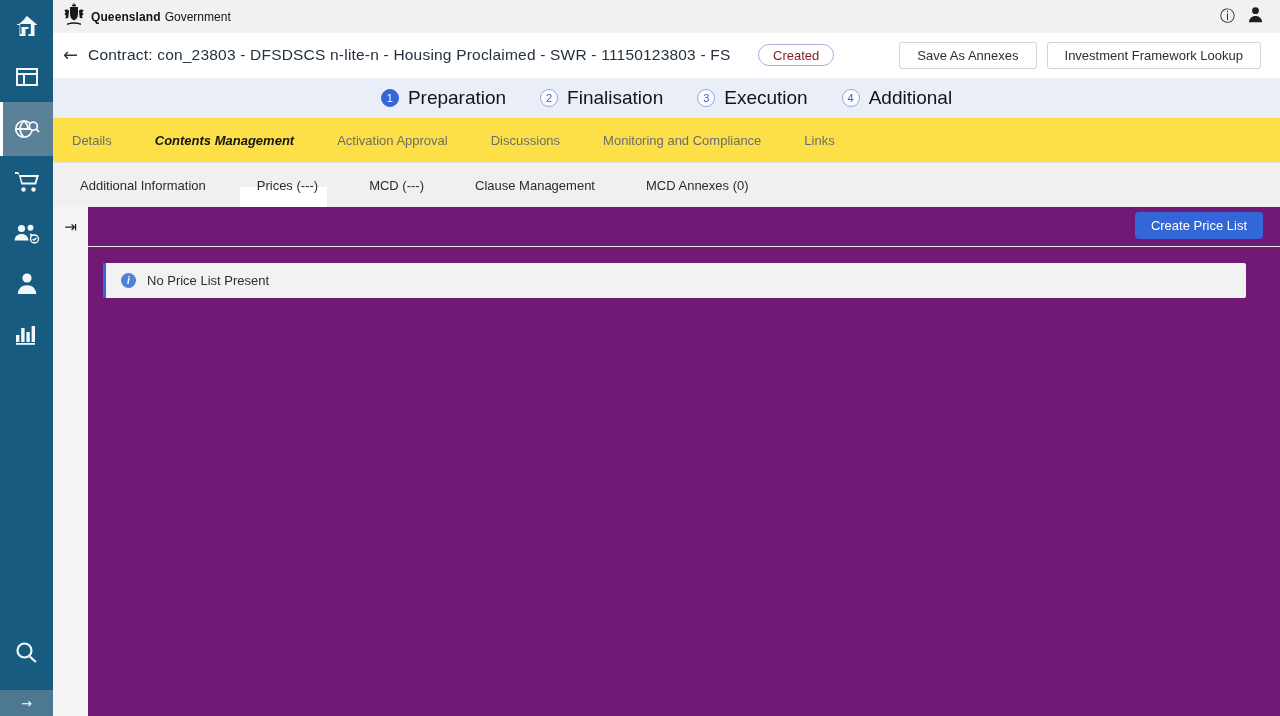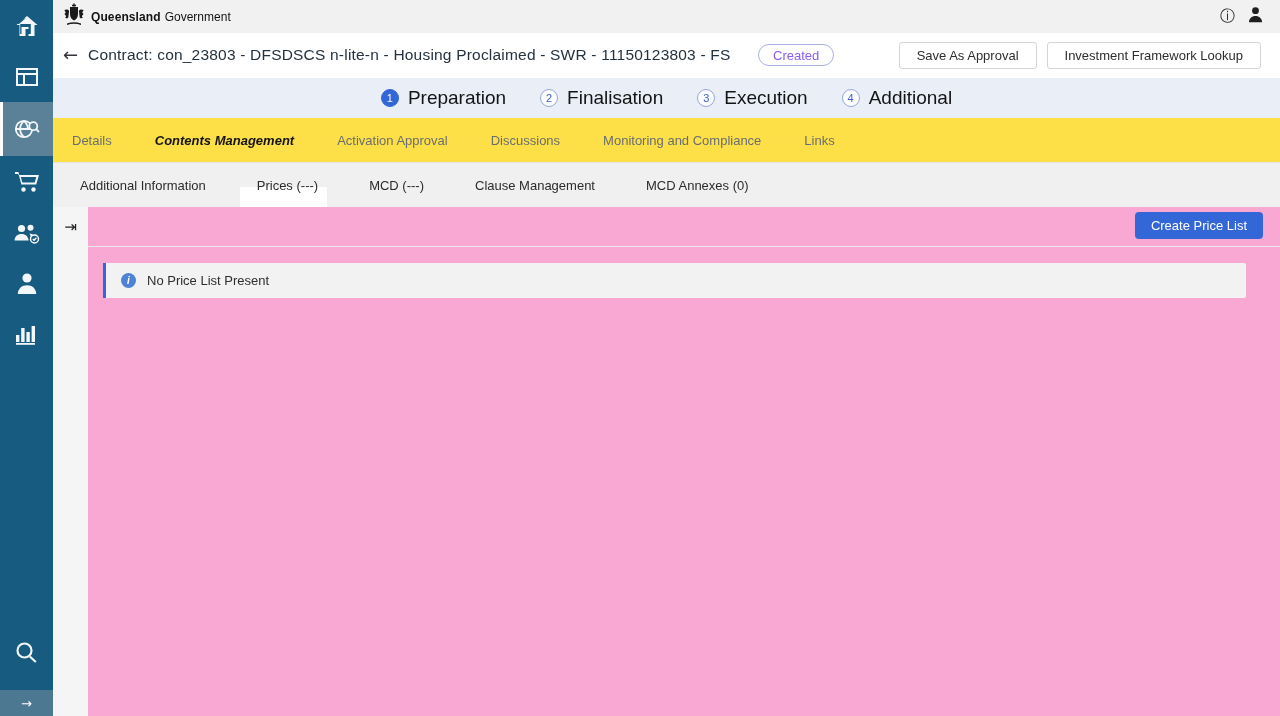--- a/index.html
+++ b/index.html
@@ -34,21 +34,21 @@
 
   
   #header { position:absolute; left:53px; top:33px; right:0; height:45px;
             background:#fff; }
   #back-arrow { position:absolute; left:10px; top:11px; font-size:18px;
                 color:#32363A; cursor:pointer; }
   #page-title { position:absolute; left:35px; top:13px; font-size:15.5px;
                 color:#24323F; letter-spacing:.2px; white-space:nowrap; }
   #status-pill { position:absolute; left:705px; top:11px; height:22px;
                  padding:0 14px; border:1px solid #A9B1E3; border-radius:11px;
-                 color:#8b5cf6; font-size:13px; display:flex; align-items:center;
+                 color:#7f1d1d; font-size:13px; display:flex; align-items:center;
                  background:#fff; }
   #overflow-btn { position:absolute; left:867px; top:8px; color:#4A4A4A;
                   font-size:10px; letter-spacing:2.5px; font-weight:bold;
                   cursor:pointer; padding:6px 4px; }
   #header-buttons { position:absolute; right:19px; top:9px; display:flex; gap:10px; }
   .hdr-btn { height:27px; background:#fff; border:1px solid #D5D5D5;
              border-radius:3px; font-size:13px; color:#2E2E2E; padding:0 17px;
              font-family:"Liberation Sans",sans-serif; cursor:pointer; }
 
   
@@ -78,21 +78,21 @@
   .subtab span { position:relative; z-index:1;margin-left:8px; }
   .subtab.selected::before { content:""; position:absolute; left:-9px; right:-9px;
             top:9px; height:35px; background:#fff; z-index:0; }
 
   
   #left-strip { position:absolute; left:53px; top:207px; width:35px; bottom:0;
                 background:#F5F5F6; }
   #expand-icon { display:block; margin:11px auto 0; width:20px; text-align:center;
                  font-size:15px; color:#222; cursor:pointer; }
   #content { position:absolute; left:88px; top:207px; right:0; bottom:0;
-             background:#f9a8d4; }
+             background:#701a75; }
   #content-toolbar { height:40px; border-bottom:1px solid #EBEBEB; position:relative; }
   #create-btn { position:absolute; right:17px; top:5px; height:27px;
                 background:#3366D6; color:#fff; border:none; border-radius:4px;
                 font-size:13px; padding:0 16px;
                 font-family:"Liberation Sans",sans-serif; cursor:pointer; }
   #info-strip { margin:16px 34px 0 15px; height:35px; background:#F2F2F3;
                 border-left:3px solid #2E6BD8; display:flex; align-items:center;
                 border-radius:0 2px 2px 0; }
   #msg-info-icon { width:15px; height:15px; border-radius:50%; background:#4D82D6;
                    color:#fff; font-size:10px; font-weight:bold; display:flex;
@@ -205,21 +205,21 @@
     </span>
   </div>
 </header>
 
 <section id="header">
   <span id="back-arrow" class="glyph">←</span>
   <h1 id="page-title" style="font-weight:normal;">Contract: con_23803 - DFSDSCS n-lite-n - Housing Proclaimed - SWR - 11150123803 - FS</h1>
   <span id="status-pill">Created</span>
   <span id="overflow-btn">•••</span>
   <div id="header-buttons">
-    <button class="hdr-btn">Save As Approval</button>
+    <button class="hdr-btn">Save As Annexes</button>
     <button class="hdr-btn">Investment Framework Lookup</button>
   </div>
 </section>
 
 <section id="steps-row">
   <div class="step current">
     <span class="step-circle">1</span>
     <span class="step-label">Preparation</span>
   </div>
   <div class="step">

